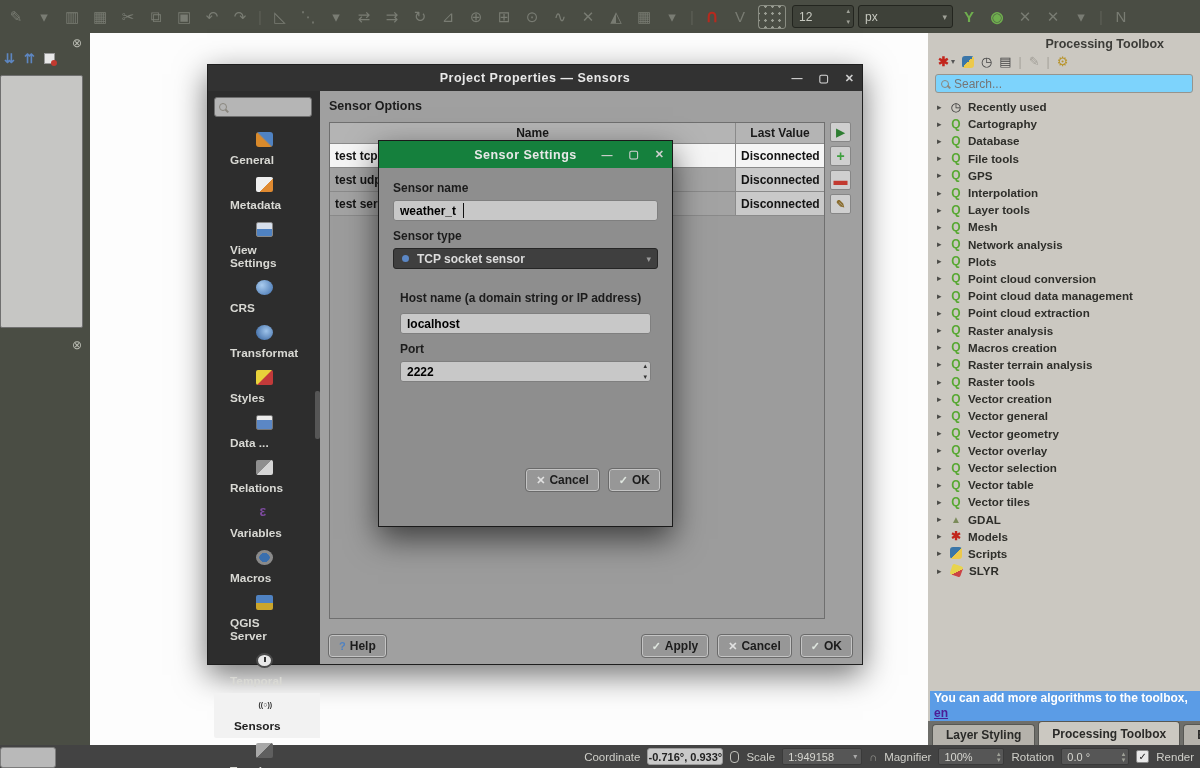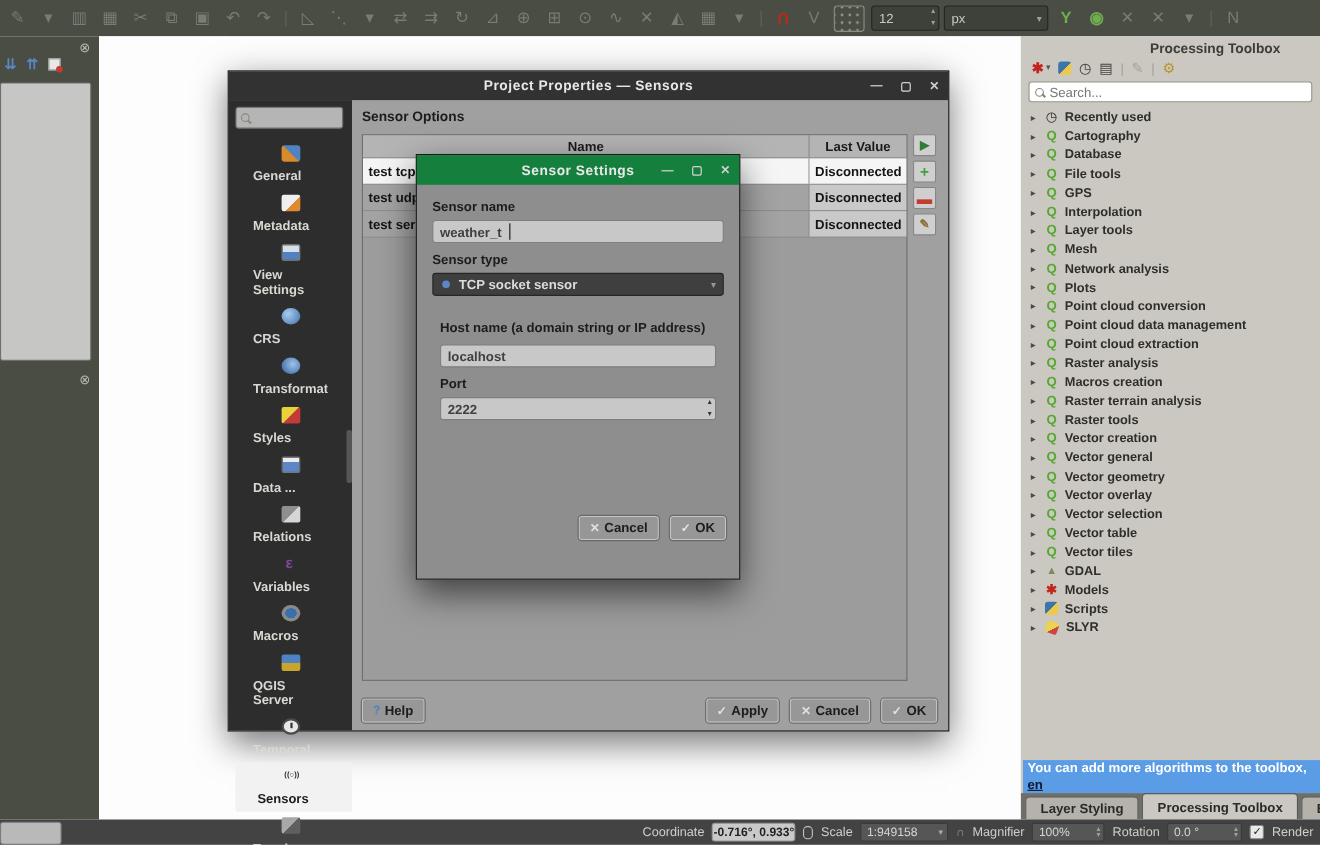--- a/index.html
+++ b/index.html
@@ -45,21 +45,21 @@
   #pt-title { text-align:right; padding:4px 36px 1px 0; font-size:12.5px; font-weight:bold; color:#3c3c38; }
   #pt-tools { display:flex; align-items:center; gap:7px; padding:2px 0 3px 10px; height:20px; }
   .pt-tool { font-size:13px; line-height:14px; color:#444; }
   .pt-tool[data-tone="red"]  { color:#c2251c; font-weight:bold; }
   .pt-tool[data-tone="dim"]  { color:#a3a099; }
   .pt-tool[data-tone="sep"]  { color:#a3a099; font-size:12px; }
   .pt-tool[data-tone="gold"] { color:#b8952e; }
   .py-ic { width:12px; height:12px; border-radius:3px;
     background:linear-gradient(135deg,#3b76a8 50%,#ecc94b 50%); }
   .tiny-caret { font-size:8px; color:#555; margin-left:-5px; }
-  #pt-search { margin:2px 7px 4px 7px; height:19px; background:#ffffff; border:1px solid #97948d;
+  #pt-search { margin:2px 7px 4px 7px; height:19px; background:#7dd3fc; border:1px solid #97948d;
     border-radius:3px; display:flex; align-items:center; padding:0 5px; gap:5px; }
   #pt-search input { border:none; background:transparent; outline:none; font-size:12px; color:#444;
     width:100%; font-family:"Liberation Sans",sans-serif; }
   .mag { width:8px; height:8px; border:1.5px solid #8a877f; border-radius:50%; position:relative; flex:0 0 auto; }
   .mag::after { content:""; position:absolute; width:4px; height:1.5px; background:#8a877f;
     right:-3px; bottom:-1px; transform:rotate(45deg); }
   #pt-tree { padding-top:1px; }
   .pt-row { display:flex; align-items:center; height:17.2px; padding-left:9px; gap:5px; }
   .tw { font-size:9px; color:#4a4a46; width:7px; }
   .tw::before { content:"▸"; }
@@ -69,21 +69,21 @@
   .pt-ic[data-icon="gdal"]::before   { content:"▲"; color:#7b8b5a; font-size:10px; }
   .pt-ic[data-icon="models"]::before { content:"✱"; color:#c2251c; font-size:12px; }
   .pt-ic[data-icon="scripts"] { width:12px; height:12px; border-radius:3px; margin:0 1px;
     background:linear-gradient(135deg,#3b76a8 50%,#ecc94b 50%); }
   .pt-ic[data-icon="slyr"] { width:11px; height:11px; border-radius:2px; margin:0 2px;
     transform:rotate(20deg); background:linear-gradient(135deg,#e8d44d 60%,#cc4444 60%); }
   .pt-lbl { font-size:11.6px; font-weight:bold; color:#2e2e2a; white-space:nowrap; }
 
   #pt-banner { position:absolute; left:2px; top:658px; width:270px; height:30px; background:#5b9ce6;
     color:#fff; font-size:12px; font-weight:bold; line-height:15px; padding:0 4px; }
-  #pt-banner a { color:#0f172a; text-decoration:underline; }
+  #pt-banner a { color:#4c1d95; text-decoration:underline; }
   #pt-banner .close-link { color:#1d47b8; }
   #pt-tabs { position:absolute; left:0; top:688px; width:272px; height:24px; background:#6e6e6a;
     display:flex; align-items:flex-end; gap:3px; padding-left:4px; overflow:hidden; }
   .pt-tab { background:#b5b2ab; border:1px solid #575753; border-bottom:none;
     border-radius:4px 4px 0 0; font-size:12px; font-weight:bold; color:#2a2a28;
     padding:3px 13px 5px 13px; height:21px; white-space:nowrap; }
   .pt-tab[data-state="active"] { background:#cbc8c1; height:24px; padding-top:5px; }
 
   
   #status-bar { position:absolute; left:0; top:745px; width:1200px; height:23px; background:#434343;
@@ -171,21 +171,21 @@
   .pp-btn .bic.chk { color:#dfe6df; }
   #pp-footer .right { margin-left:auto; display:flex; gap:10px; }
 
   
   #ss-dialog { position:absolute; left:378px; top:140px; width:295px; height:387px;
     background:#8e8e8e; box-shadow:0 12px 30px rgba(0,0,0,.6); border:1px solid #1a1a1a; }
   #ss-dialog .titlebar { height:27px; background:#15803d; }
   #ss-body { padding:11px 14px 0 14px; position:relative; height:333px; }
   .ss-label { font-size:12px; font-weight:bold; color:#1c1c1c; margin:2px 0 5px 0; }
   .ss-input { width:100%; height:21px; background:#c8c8c8; border:1px solid #7f7f7f; border-radius:3px;
-    font-size:12px; font-weight:bold; color:#404040; padding:0 6px; font-family:"Liberation Sans",sans-serif; }
+    font-size:12px; font-weight:bold; color:#000000; padding:0 6px; font-family:"Liberation Sans",sans-serif; }
   .input-wrap { position:relative; margin-bottom:8px; }
   #text-cursor { position:absolute; left:70px; top:3px; width:1px; height:15px; background:#111; }
   #ss-type { height:21px; background:#3f3f3f; border:1px solid #262626; border-radius:3px;
     display:flex; align-items:center; gap:8px; padding:0 8px; position:relative; margin-bottom:22px; }
   #ss-type .dot { width:7px; height:7px; border-radius:50%; background:#5b87c5; }
   #ss-type .t { color:#dcdcdc; font-size:12px; font-weight:bold; }
   #ss-type .caret { position:absolute; right:6px; font-size:9px; color:#9a9a9a; }
   #ss-host-section { padding:0 7px; }
   .ss-spin { position:relative; }
   .ss-spin .arrows { right:4px; color:#333; }

